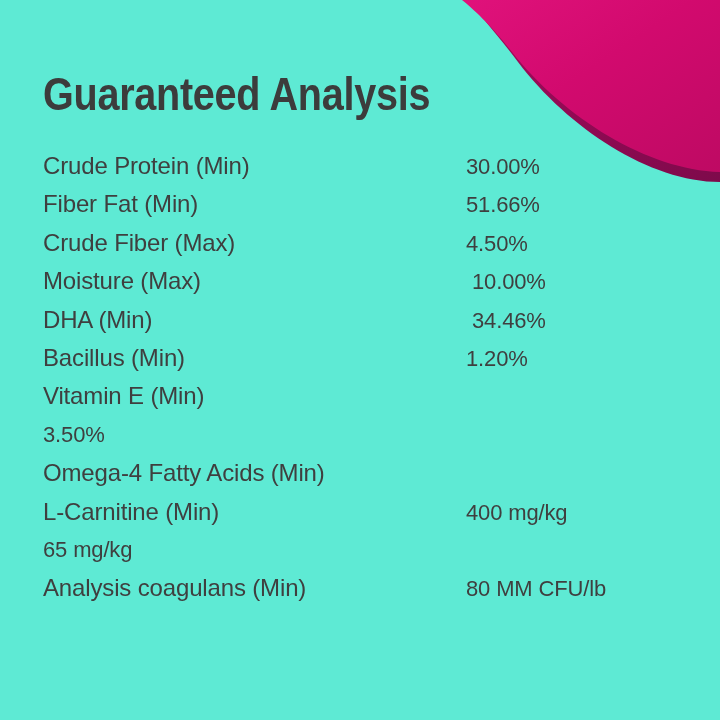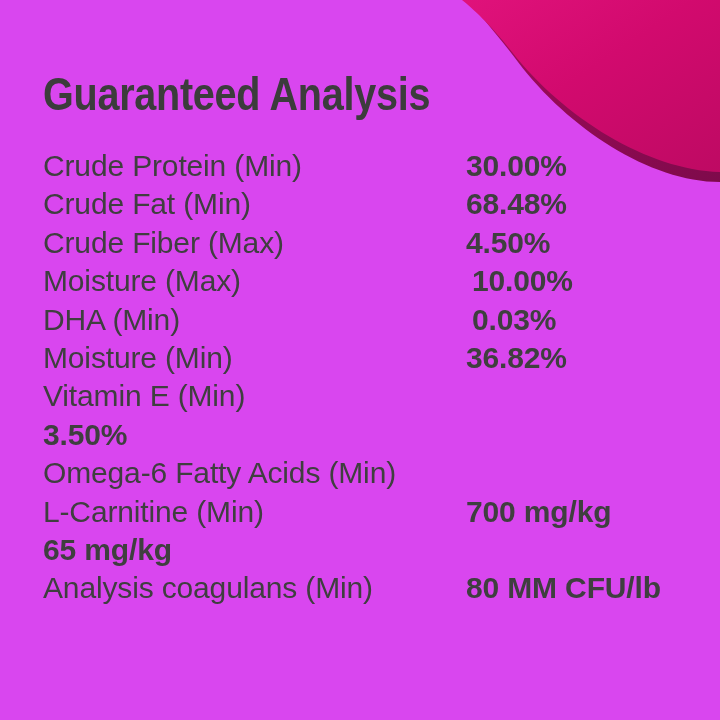--- a/index.html
+++ b/index.html
@@ -12,21 +12,21 @@
     height: 720px;
     background: #ffffff;
     font-family: "Liberation Sans", sans-serif;
     overflow: hidden;
   }
 
   .panel {
     position: relative;
     width: 720px;
     height: 720px;
-    background: #d946ef;
+    background: #5eead4;
     overflow: hidden;
   }
 
   
   .corner-decor {
     position: absolute;
     top: 0;
     right: 0;
     width: 260px;
     height: 200px;
@@ -60,30 +60,30 @@
   .analysis-row {
     display: flex;
     align-items: baseline;
     height: 38.4px;
     line-height: 38.4px;
     white-space: nowrap;
   }
 
   .nutrient-name {
     flex: 0 0 423px;
-    font-size: 30px;
+    font-size: 24px;
     font-weight: 400;
     color: #3f3f3f;
     letter-spacing: -0.15px;
   }
 
   .nutrient-value {
     flex: 0 0 auto;
-    font-size: 30px;
-    font-weight: 700;
+    font-size: 22px;
+    font-weight: 400;
     color: #3f3f3f;
     letter-spacing: -0.15px;
   }
 
   
   .analysis-row[data-indent="1"] .nutrient-value {
     padding-left: 6px;
     text-align: center;
   }
 </style>
@@ -111,51 +111,51 @@
   </svg>
 
   <h1 class="panel-title">Guaranteed Analysis</h1>
 
   <div class="analysis-list">
     <div class="analysis-row" data-indent="0">
       <span class="nutrient-name">Crude Protein (Min)</span>
       <span class="nutrient-value">30.00%</span>
     </div>
     <div class="analysis-row" data-indent="0">
-      <span class="nutrient-name">Crude Fat (Min)</span>
-      <span class="nutrient-value">68.48%</span>
+      <span class="nutrient-name">Fiber Fat (Min)</span>
+      <span class="nutrient-value">51.66%</span>
     </div>
     <div class="analysis-row" data-indent="0">
       <span class="nutrient-name">Crude Fiber (Max)</span>
       <span class="nutrient-value">4.50%</span>
     </div>
     <div class="analysis-row" data-indent="1">
       <span class="nutrient-name">Moisture (Max)</span>
       <span class="nutrient-value">10.00%</span>
     </div>
     <div class="analysis-row" data-indent="1">
       <span class="nutrient-name">DHA (Min)</span>
-      <span class="nutrient-value">0.03%</span>
+      <span class="nutrient-value">34.46%</span>
     </div>
     <div class="analysis-row" data-indent="0">
-      <span class="nutrient-name">Moisture (Min)</span>
-      <span class="nutrient-value">36.82%</span>
+      <span class="nutrient-name">Bacillus (Min)</span>
+      <span class="nutrient-value">1.20%</span>
     </div>
     <div class="analysis-row" data-indent="0">
       <span class="nutrient-name">Vitamin E (Min)</span>
     </div>
     <div class="analysis-row" data-indent="0">
       <span class="nutrient-value">3.50%</span>
     </div>
     <div class="analysis-row" data-indent="0">
-      <span class="nutrient-name">Omega-6 Fatty Acids (Min)</span>
+      <span class="nutrient-name">Omega-4 Fatty Acids (Min)</span>
     </div>
     <div class="analysis-row" data-indent="0">
       <span class="nutrient-name">L-Carnitine (Min)</span>
-      <span class="nutrient-value">700 mg/kg</span>
+      <span class="nutrient-value">400 mg/kg</span>
     </div>
     <div class="analysis-row" data-indent="0">
       <span class="nutrient-value">65 mg/kg</span>
     </div>
     <div class="analysis-row" data-indent="0">
       <span class="nutrient-name">Analysis coagulans (Min)</span>
       <span class="nutrient-value">80 MM CFU/lb</span>
     </div>
   </div>
 

